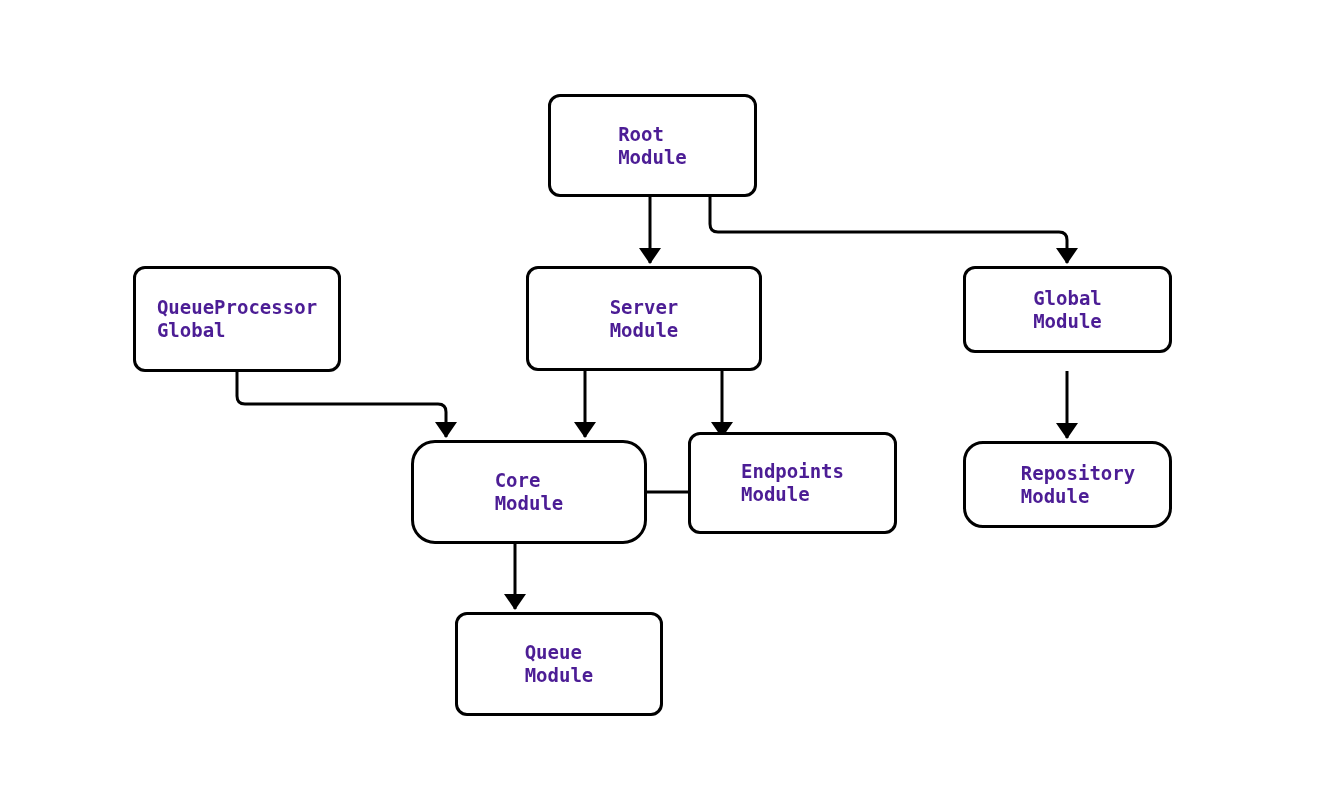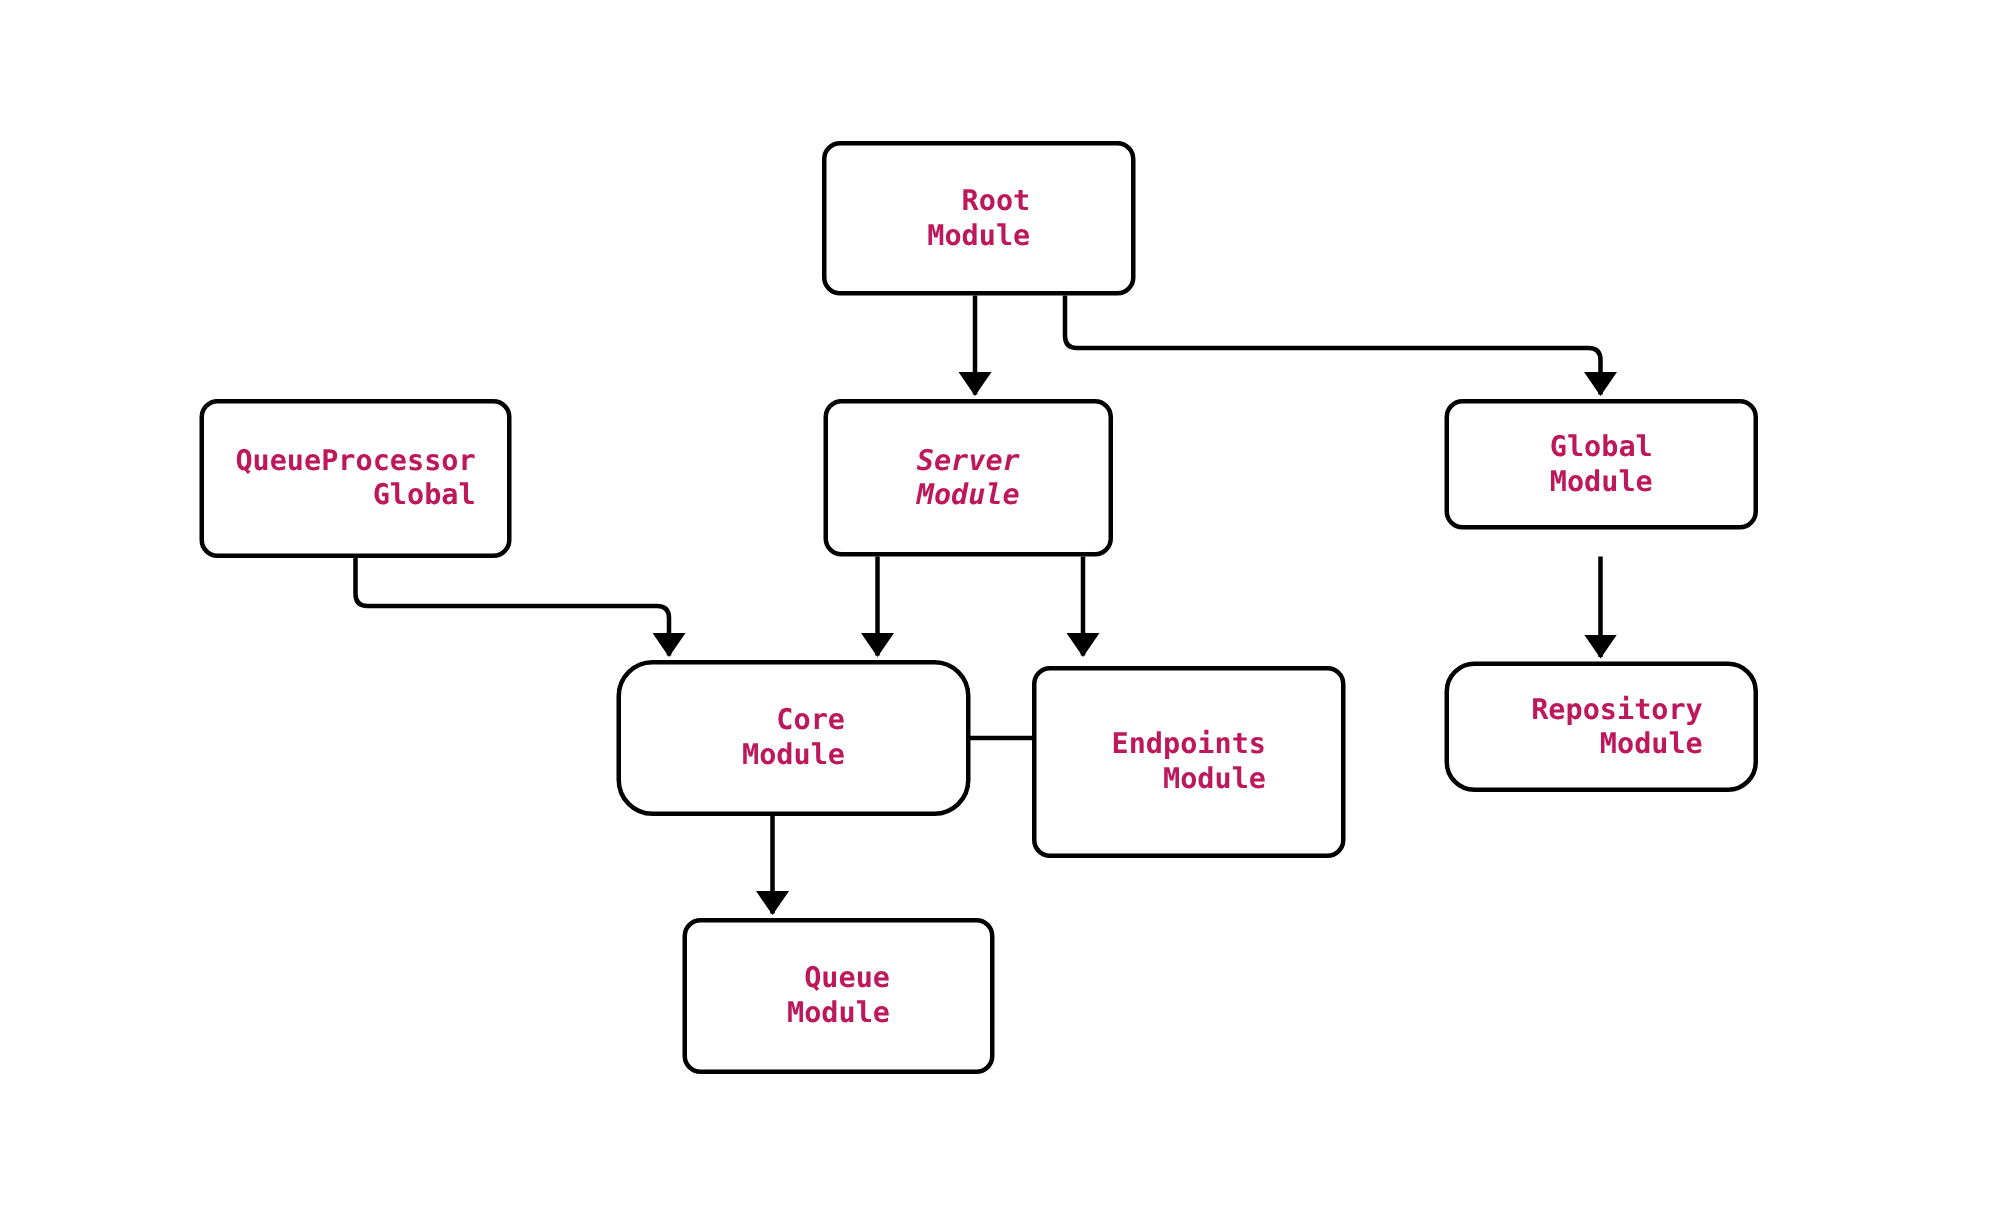--- a/index.html
+++ b/index.html
@@ -29,22 +29,22 @@
     border-radius: 12px;
     background: #ffffff;
     display: flex;
     align-items: center;
     justify-content: center;
   }
   .node-label {
     font-family: "DejaVu Sans Mono", monospace;
     font-size: 19px;
     font-weight: bold;
-    color: #be185d;
-    text-align: right;
+    color: #4c1d95;
+    text-align: left;
     white-space: pre-line;
     line-height: 23px;
     letter-spacing: 0px;
   }
   .edge {
     fill: none;
     stroke: #000000;
     stroke-width: 3;
   }
 </style>
@@ -71,33 +71,33 @@
   </svg>
   <div id="nodes">
       <div class="node" style="left: 548px; top: 94px; width: 209px; height: 103px; border-color: rgb(0, 0, 0); border-width: 3px; border-radius: 12px; background: rgb(255, 255, 255);">
         <span class="node-label">Root
 Module</span>
       </div>
       <div class="node" style="left: 133px; top: 266px; width: 208px; height: 106px; border-color: rgb(0, 0, 0); border-width: 3px; border-radius: 12px; background: rgb(255, 255, 255);">
         <span class="node-label">QueueProcessor
 Global</span>
       </div>
-      <div class="node" style="left: 549px; top: 266px; width: 193px; height: 105px; border-color: rgb(0, 0, 0); border-width: 3px; border-radius: 12px; background: rgb(255, 255, 255); font-style: italic;">
+      <div class="node" style="left: 526px; top: 266px; width: 236px; height: 105px; border-color: rgb(0, 0, 0); border-width: 3px; border-radius: 12px; background: rgb(255, 255, 255);">
         <span class="node-label">Server
 Module</span>
       </div>
       <div class="node" style="left: 963px; top: 266px; width: 209px; height: 87px; border-color: rgb(0, 0, 0); border-width: 3px; border-radius: 12px; background: rgb(255, 255, 255);">
         <span class="node-label">Global
 Module</span>
       </div>
       <div class="node" style="left: 411px; top: 440px; width: 236px; height: 104px; border-color: rgb(0, 0, 0); border-width: 3px; border-radius: 24px; background: rgb(255, 255, 255);">
         <span class="node-label">Core
 Module</span>
       </div>
-      <div class="node" style="left: 688px; top: 444px; width: 209px; height: 128px; border-color: rgb(0, 0, 0); border-width: 3px; border-radius: 12px; background: rgb(255, 255, 255);">
+      <div class="node" style="left: 688px; top: 432px; width: 209px; height: 102px; border-color: rgb(0, 0, 0); border-width: 3px; border-radius: 12px; background: rgb(255, 255, 255);">
         <span class="node-label">Endpoints
 Module</span>
       </div>
       <div class="node" style="left: 963px; top: 441px; width: 209px; height: 87px; border-color: rgb(0, 0, 0); border-width: 3px; border-radius: 20px; background: rgb(255, 255, 255); padding-left: 21px;">
         <span class="node-label">Repository
 Module</span>
       </div>
       <div class="node" style="left: 411px; top: 612px; width: 208px; height: 104px; border-color: rgb(0, 0, 0); border-width: 3px; border-radius: 12px; background: rgb(255, 255, 255); margin-left: 44px;">
         <span class="node-label">Queue
 Module</span>

